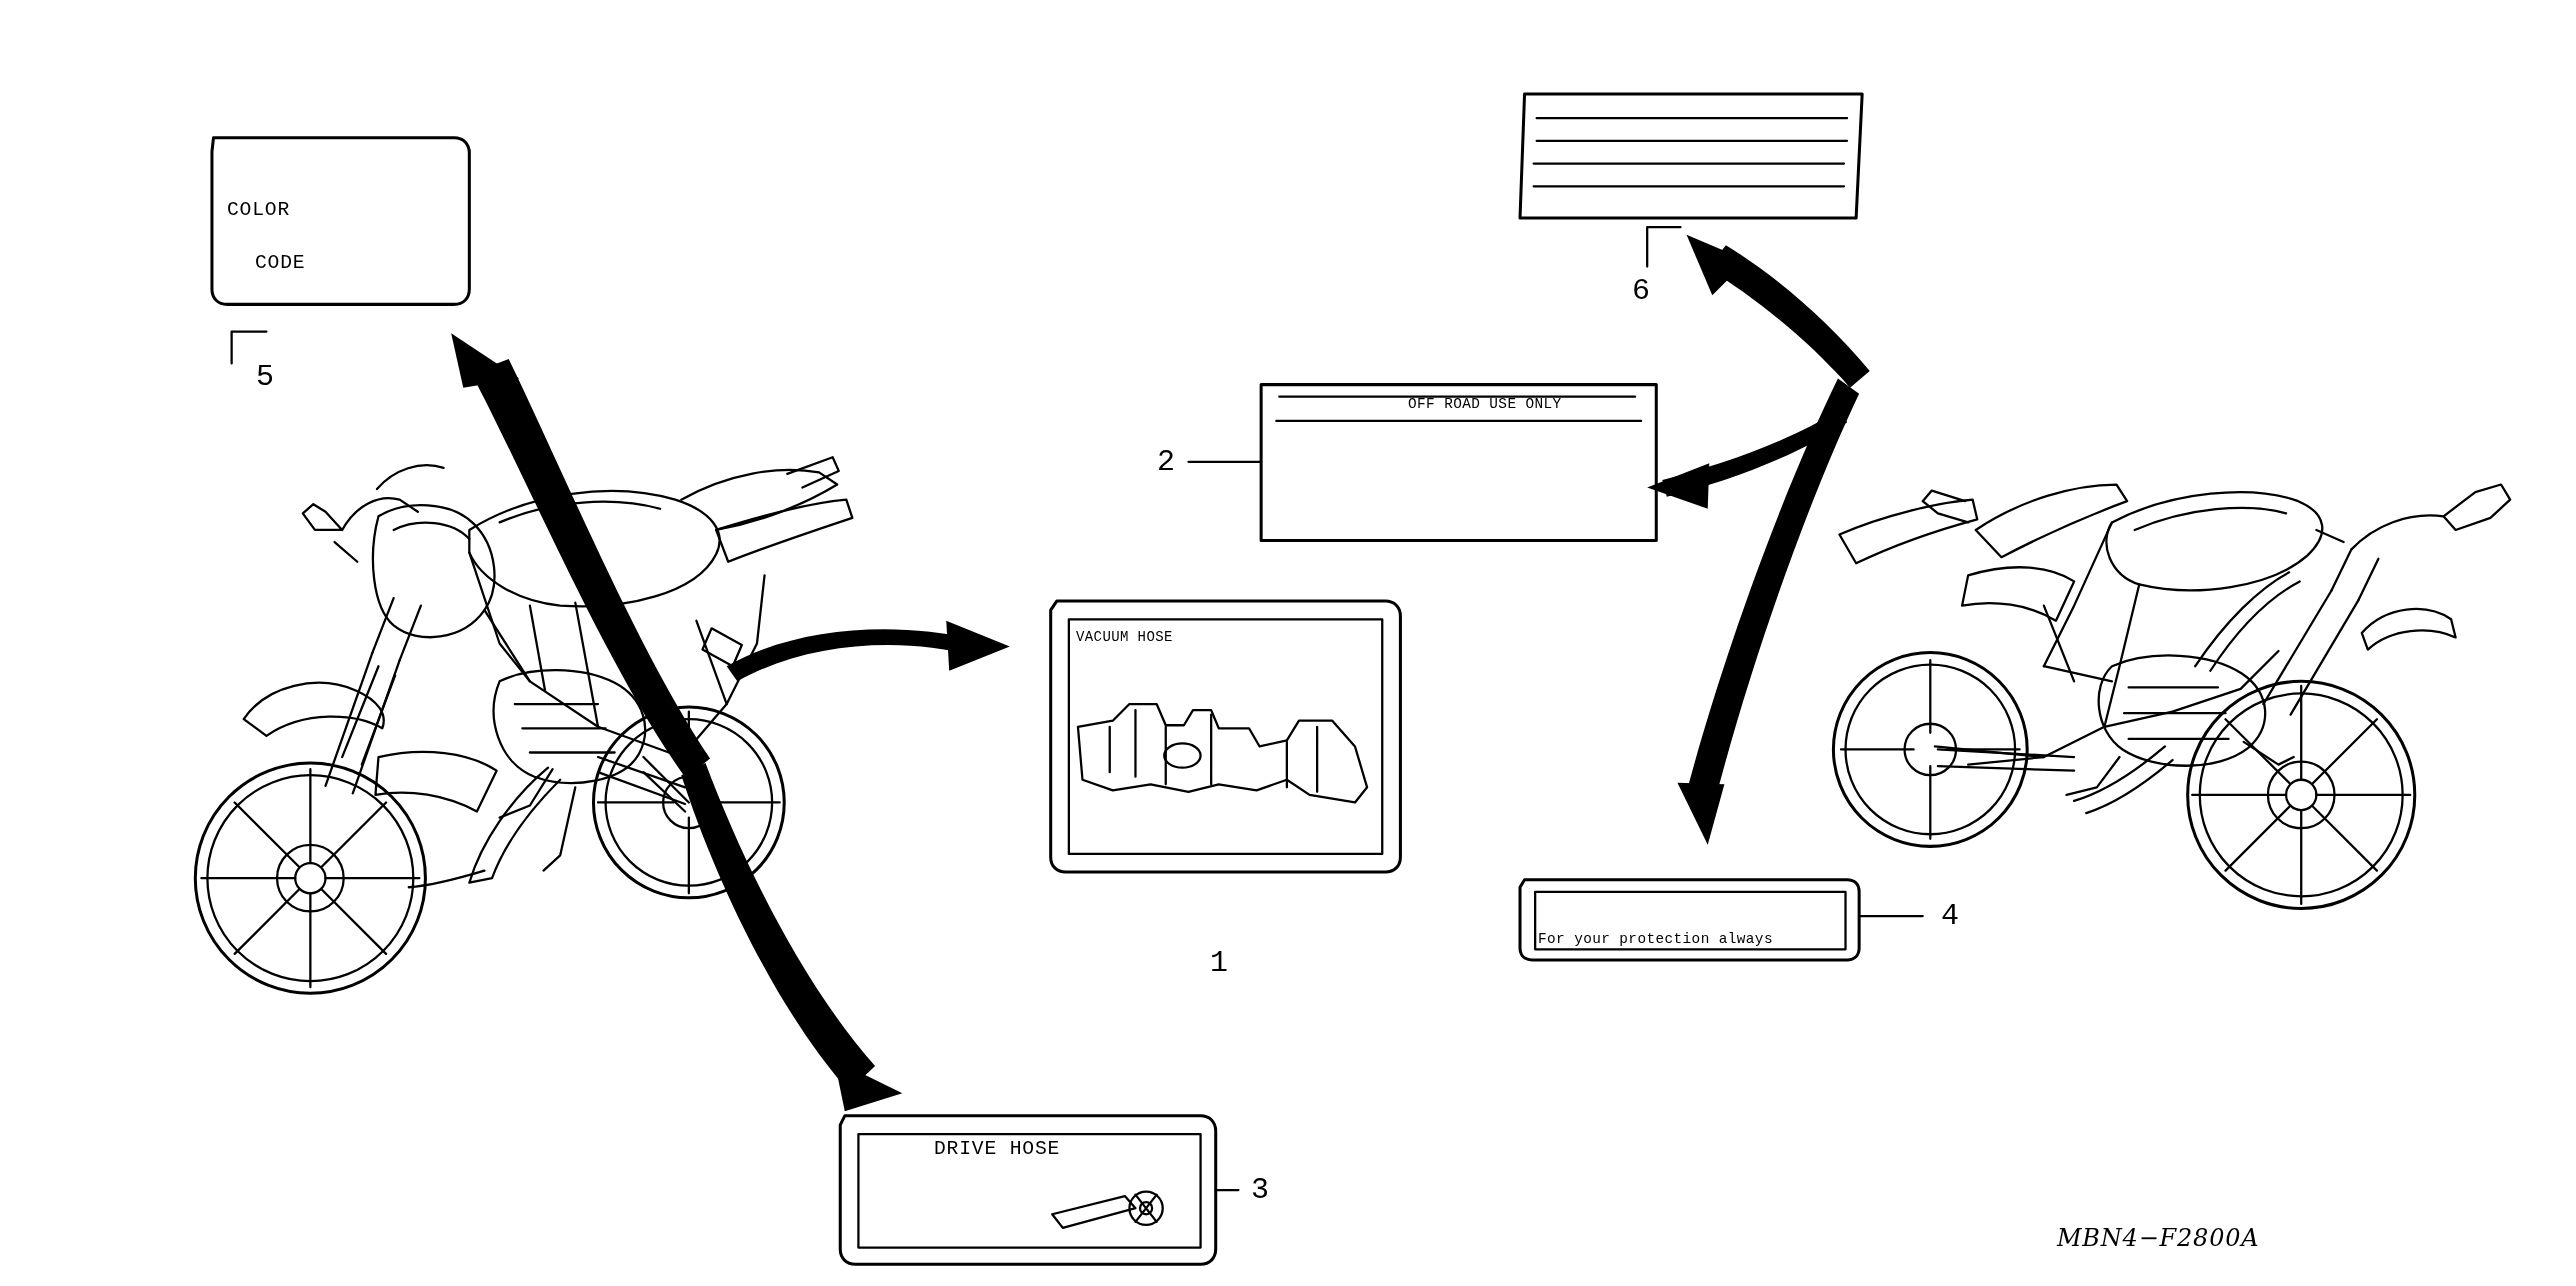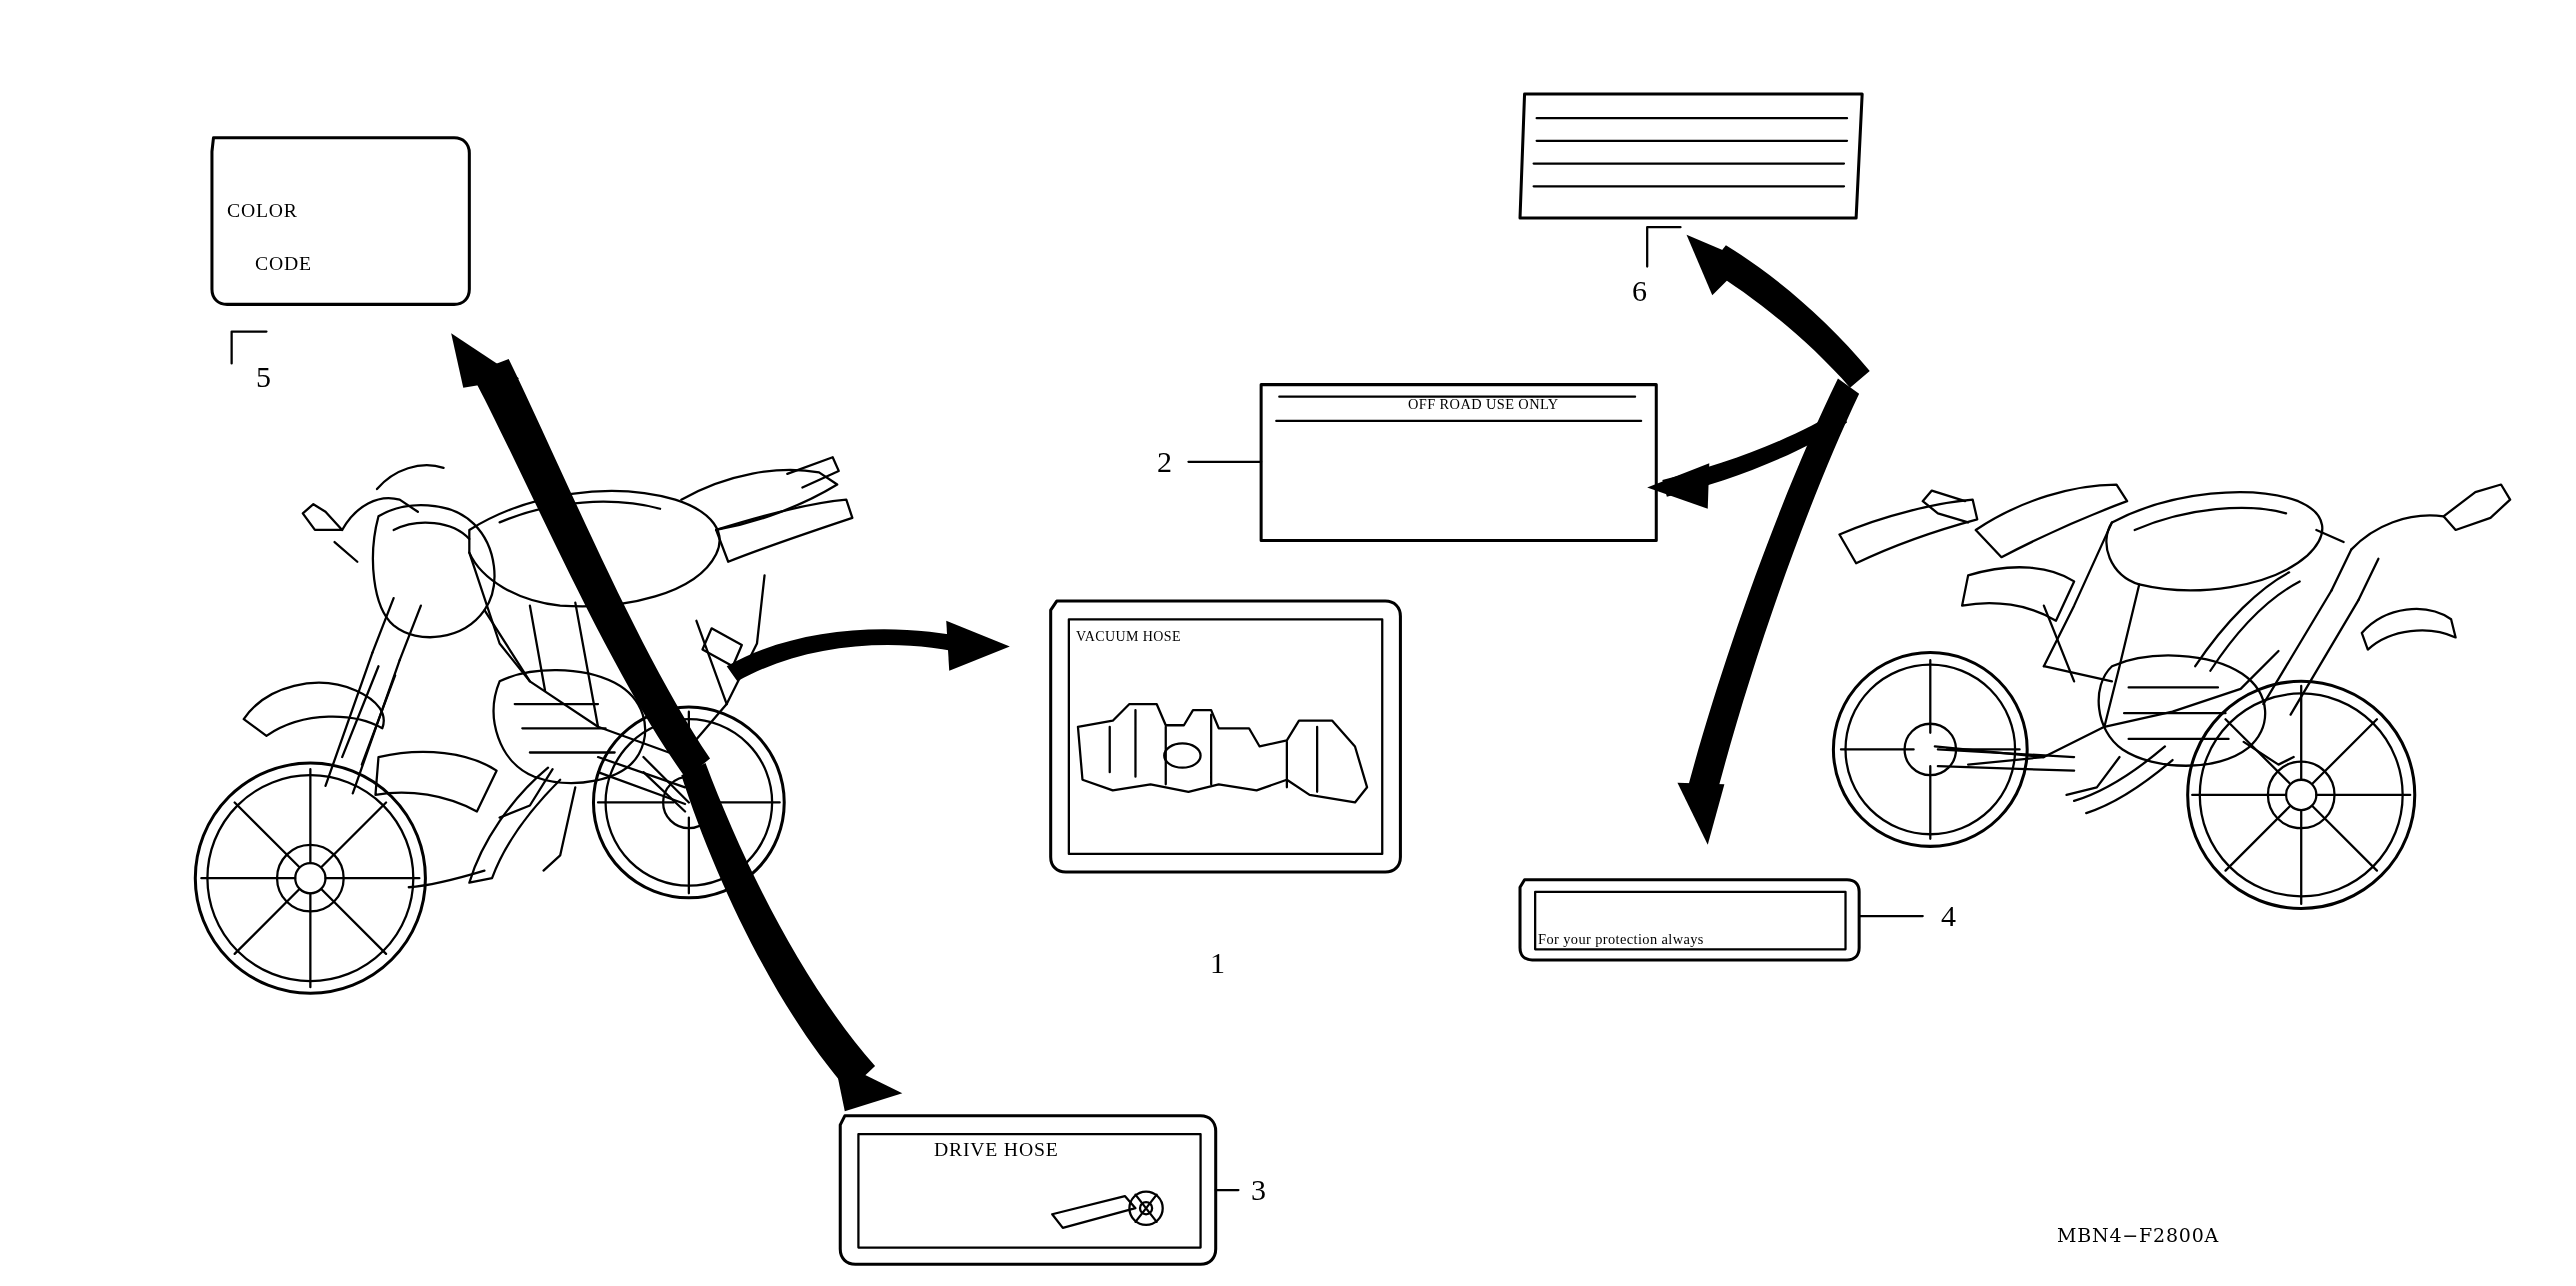--- a/index.html
+++ b/index.html
@@ -22,44 +22,45 @@
   }
   svg#art {
     position: absolute;
     left: 0; top: 0;
     width: 2576px;
     height: 1287px;
   }
   .lbl {
     position: absolute;
     color: #000;
-    font-family: Liberation Serif, serif;
+    font-family: Liberation Mono, monospace;
     white-space: nowrap;
     line-height: 1;
   }
   .callout {
     font-size: 30px;
     font-weight: 400;
   }
   .sheet-text {
     font-size: 19.7px;
     letter-spacing: 0.8px;
   }
   .small-text {
     font-size: 14.4px;
     letter-spacing: 0.4px;
   }
   .tiny-text {
     font-size: 14px;
     letter-spacing: 0.4px;
   }
   .partcode {
-    font-size: 19px;
+    font-size: 24px;
     letter-spacing: 0.8px;
     font-family: "DejaVu Serif", serif;
+    font-style: italic;
   }
 </style>
 </head>
 <body>
 
 <div id="stage">
 
   <svg id="art" viewBox="0 0 3403 1700">
     <g fill="none" stroke="#000" stroke-width="3" stroke-linecap="round" stroke-linejoin="round">
 

